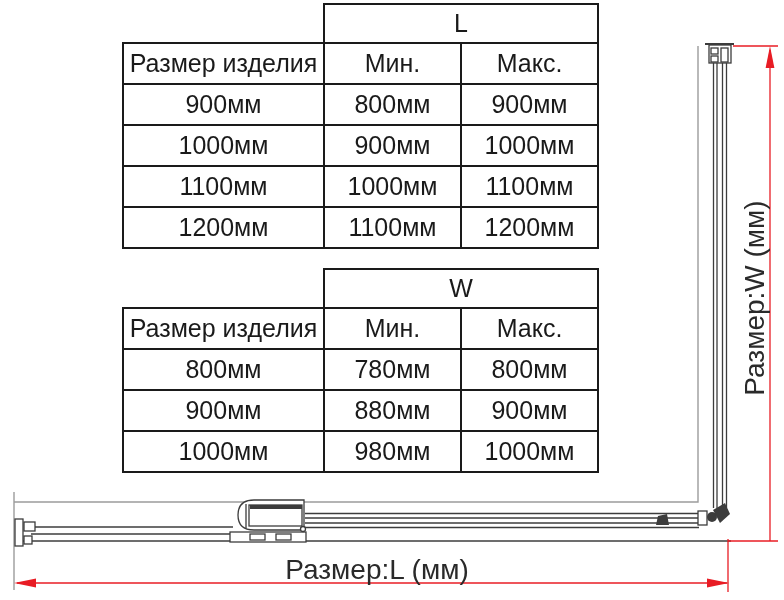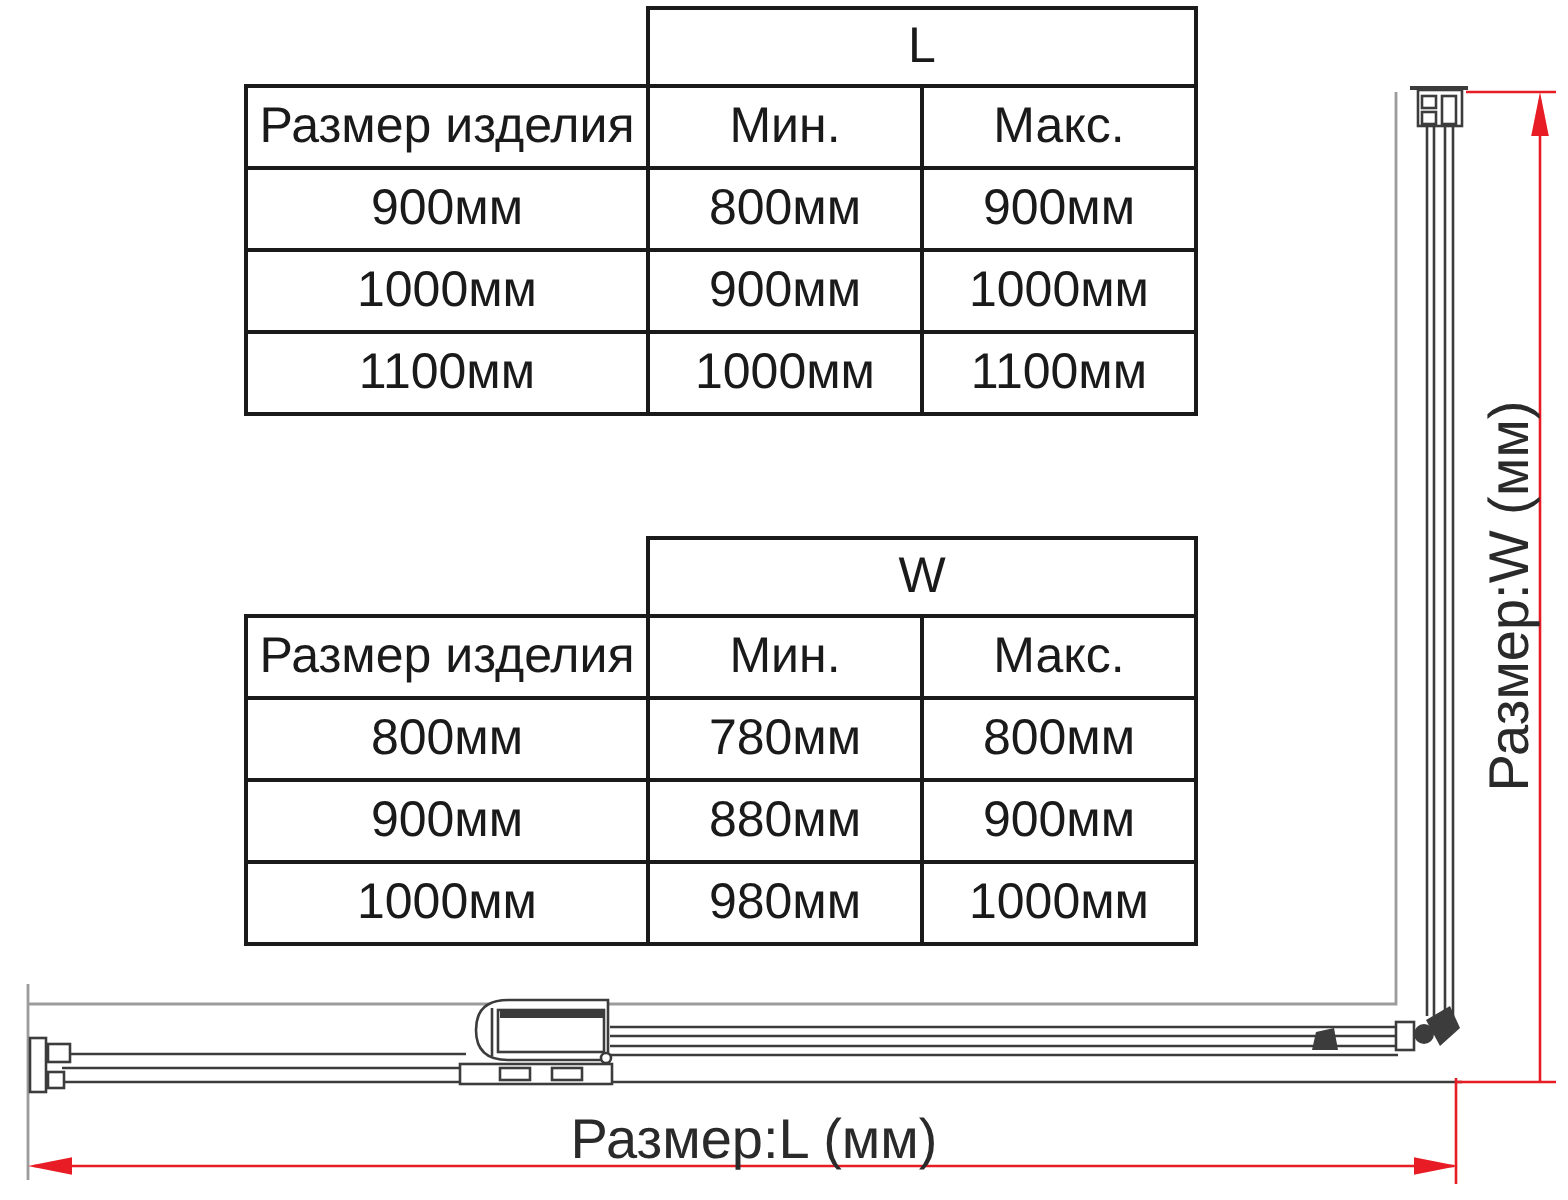--- a/index.html
+++ b/index.html
@@ -133,20 +133,25 @@
     <tr style="height:41px">
       <td>1000мм</td>
       <td>900мм</td>
       <td>1000мм</td>
     </tr>
     <tr style="height:41px">
       <td>1100мм</td>
       <td>1000мм</td>
       <td>1100мм</td>
     </tr>
+    <tr style="height:41px">
+      <td>1200мм</td>
+      <td>1100мм</td>
+      <td>1200мм</td>
+    </tr>
   </tbody>
     </table>
 
   <table class="spec" style="left:122px; top:268px;">
     <colgroup>
         <col style="width:201px">
         <col style="width:137px">
         <col style="width:137px">
       </colgroup>
     <tbody>

